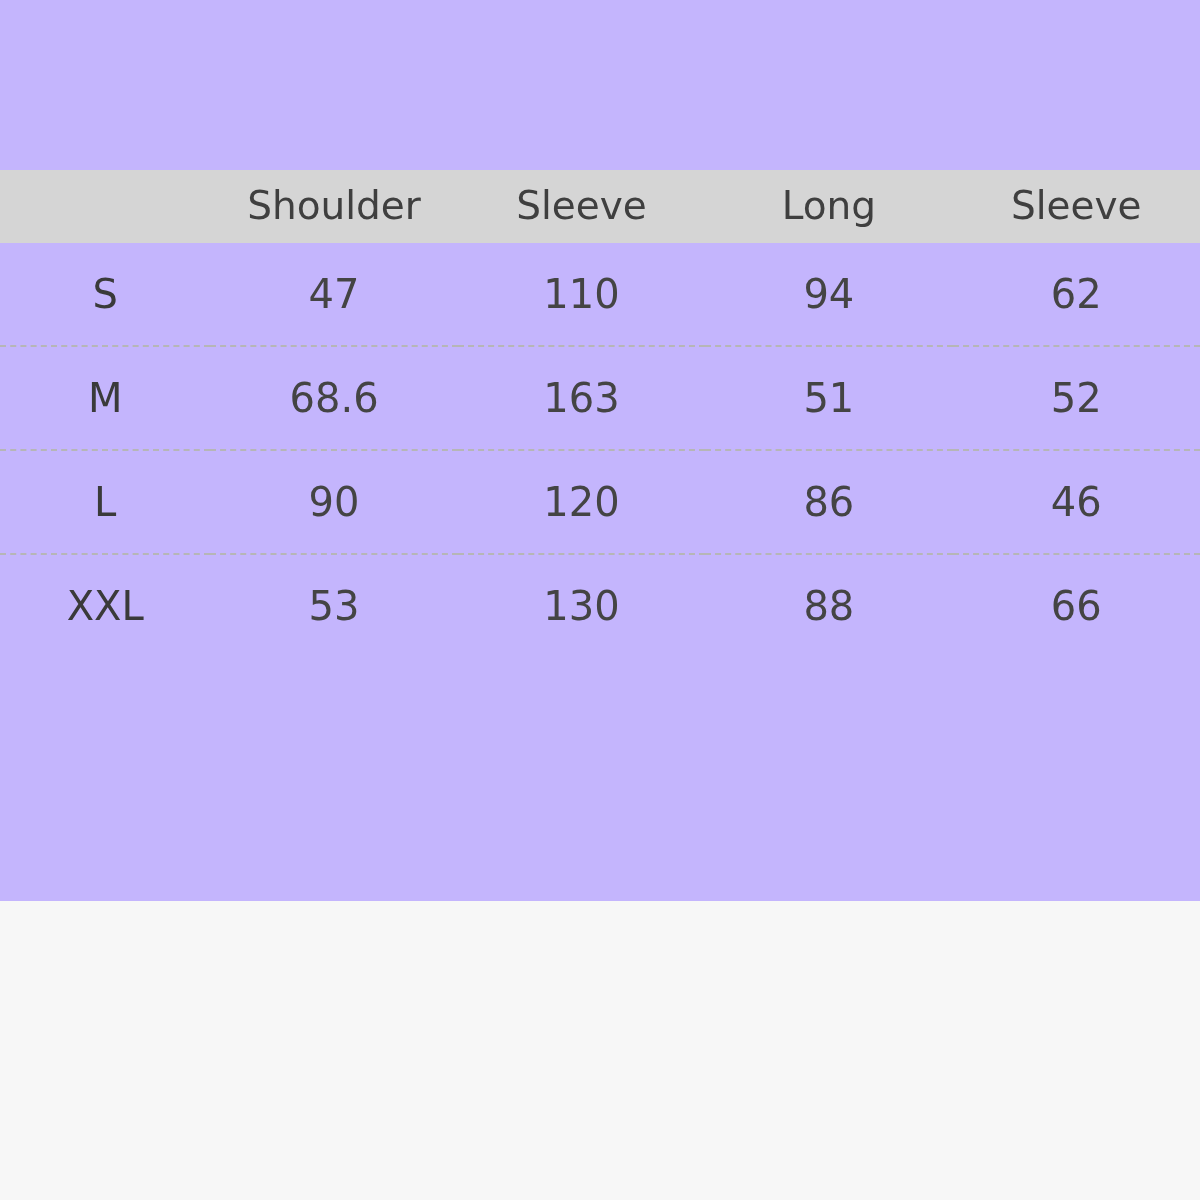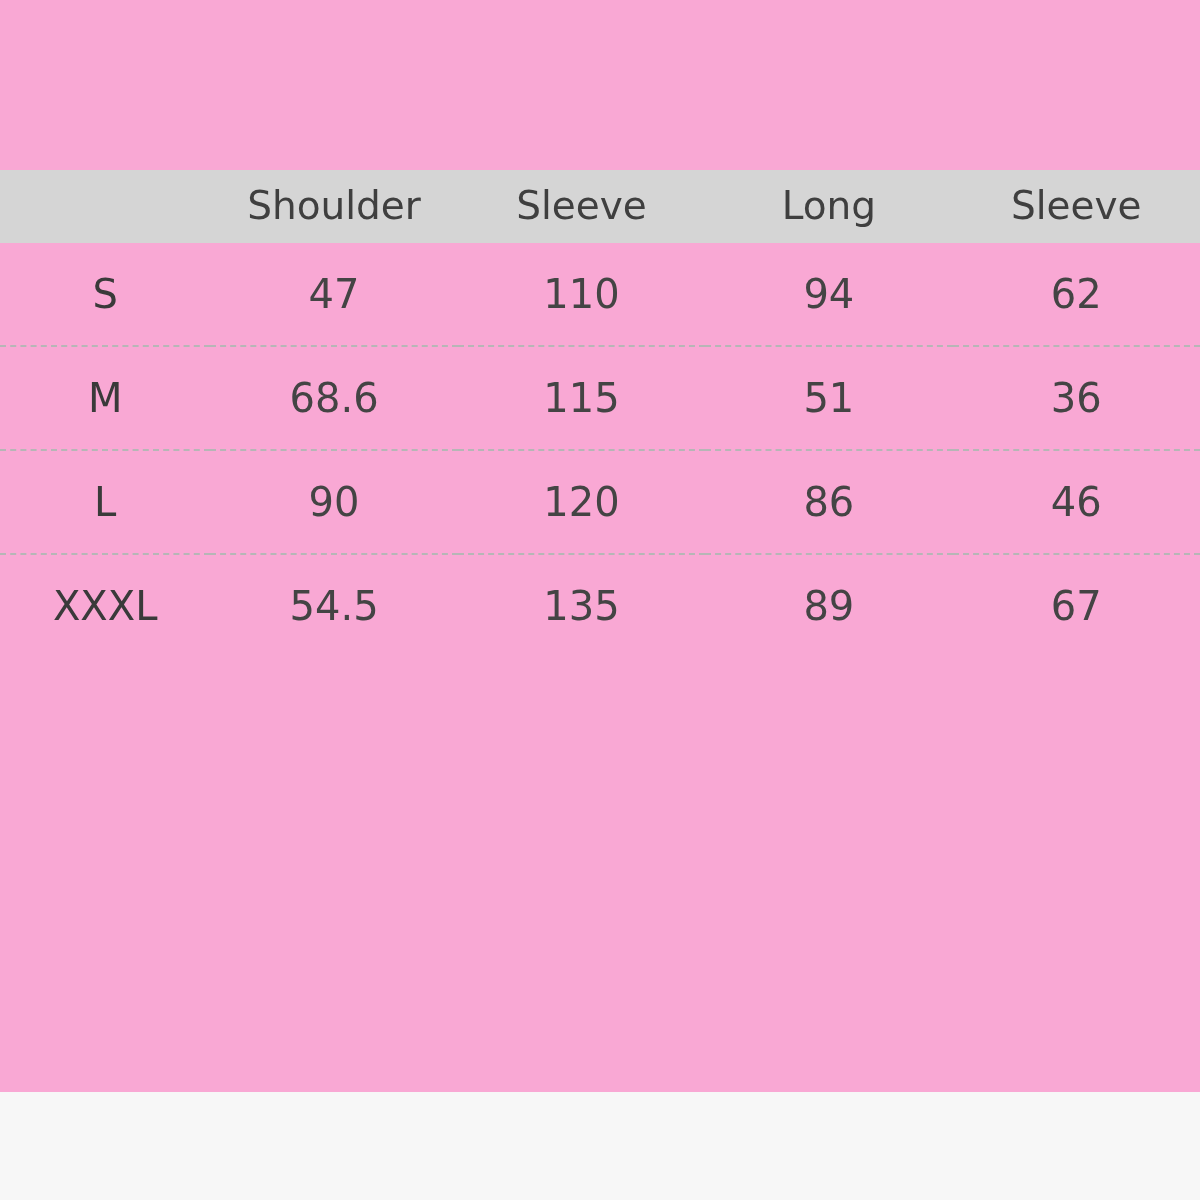--- a/index.html
+++ b/index.html
@@ -10,22 +10,22 @@
     width: 1200px;
     height: 1200px;
     background: #f7f7f7;
     font-family: "DejaVu Sans", sans-serif;
     color: #3a3a3a;
     overflow: hidden;
   }
   .page {
     position: relative;
     width: 1200px;
-    height: 1092px;
-    background: #f9a8d4;
+    height: 901px;
+    background: #c4b5fd;
   }
   .size-table {
     position: absolute;
     left: 0;
     top: 170px;
     width: 1200px;
     border-collapse: collapse;
     table-layout: fixed;
   }
   .size-table col.c-size   { width: 210px; }
@@ -90,33 +90,33 @@
       <tr class="data-row">
         <td class="size-cell">S</td>
         <td>47</td>
         <td>110</td>
         <td>94</td>
         <td>62</td>
       </tr>
       <tr class="data-row sep">
         <td class="size-cell">M</td>
         <td>68.6</td>
-        <td>115</td>
+        <td>163</td>
         <td>51</td>
-        <td>36</td>
+        <td>52</td>
       </tr>
       <tr class="data-row sep">
         <td class="size-cell">L</td>
         <td>90</td>
         <td>120</td>
         <td>86</td>
         <td>46</td>
       </tr>
       <tr class="data-row sep">
-        <td class="size-cell">XXXL</td>
-        <td>54.5</td>
-        <td>135</td>
-        <td>89</td>
-        <td>67</td>
+        <td class="size-cell">XXL</td>
+        <td>53</td>
+        <td>130</td>
+        <td>88</td>
+        <td>66</td>
       </tr>
     </tbody>
   </table>
 </div>
 
 </body></html>

